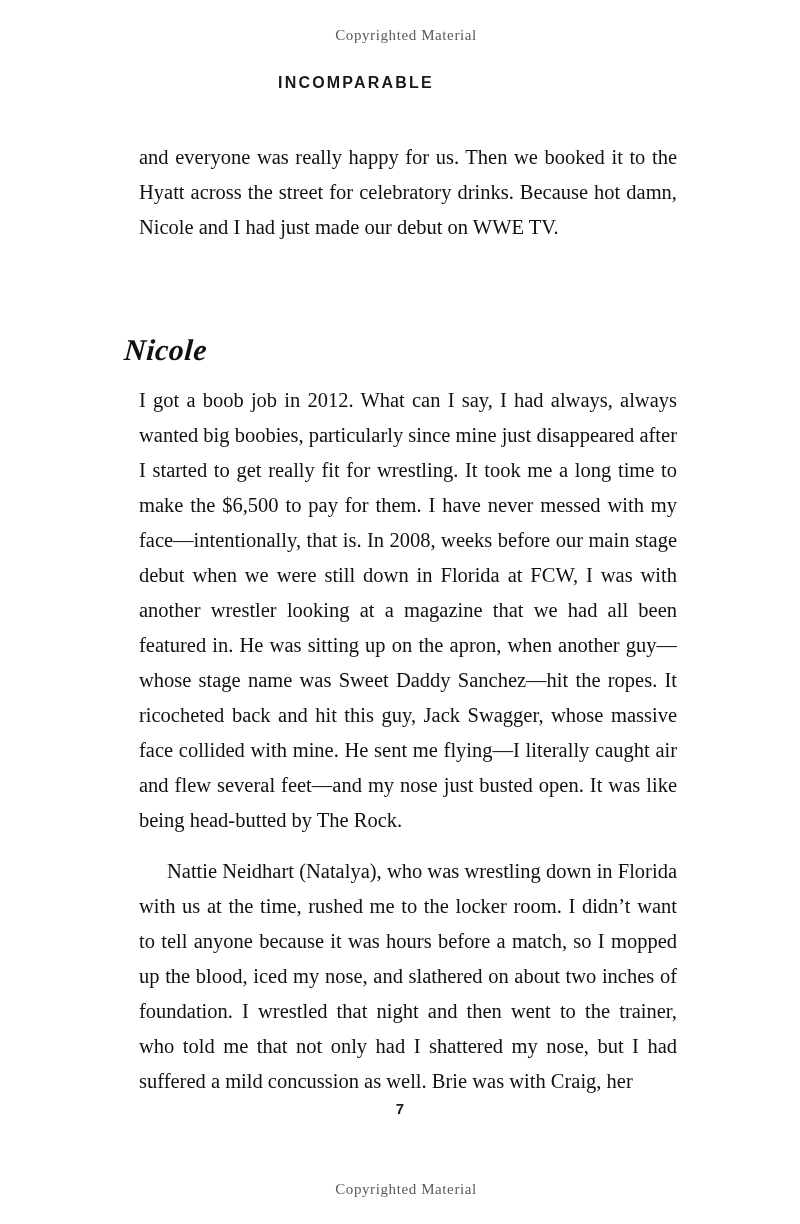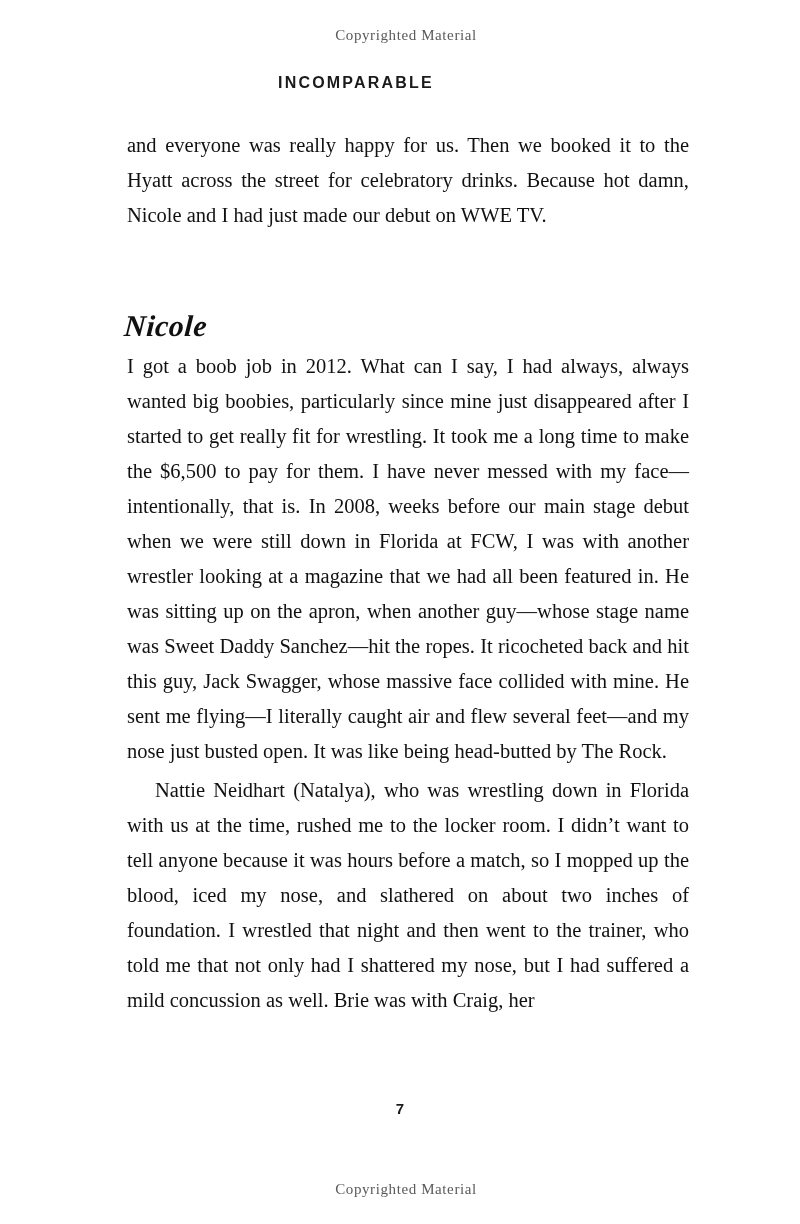--- a/index.html
+++ b/index.html
@@ -48,21 +48,21 @@
   }
 
   .content {
     position: absolute;
     left: 123px;
     top: 124px;
     width: 570px;
   }
 
   p.body-text {
-    margin: 4px;
+    margin: 16px;
     font-family: "Liberation Serif", serif;
     font-size: 20.5px;
     line-height: 35px;
     text-align: justify;
     text-justify: inter-word;
     color: #111111;
     hyphens: none;
   }
 
   p.indent {

